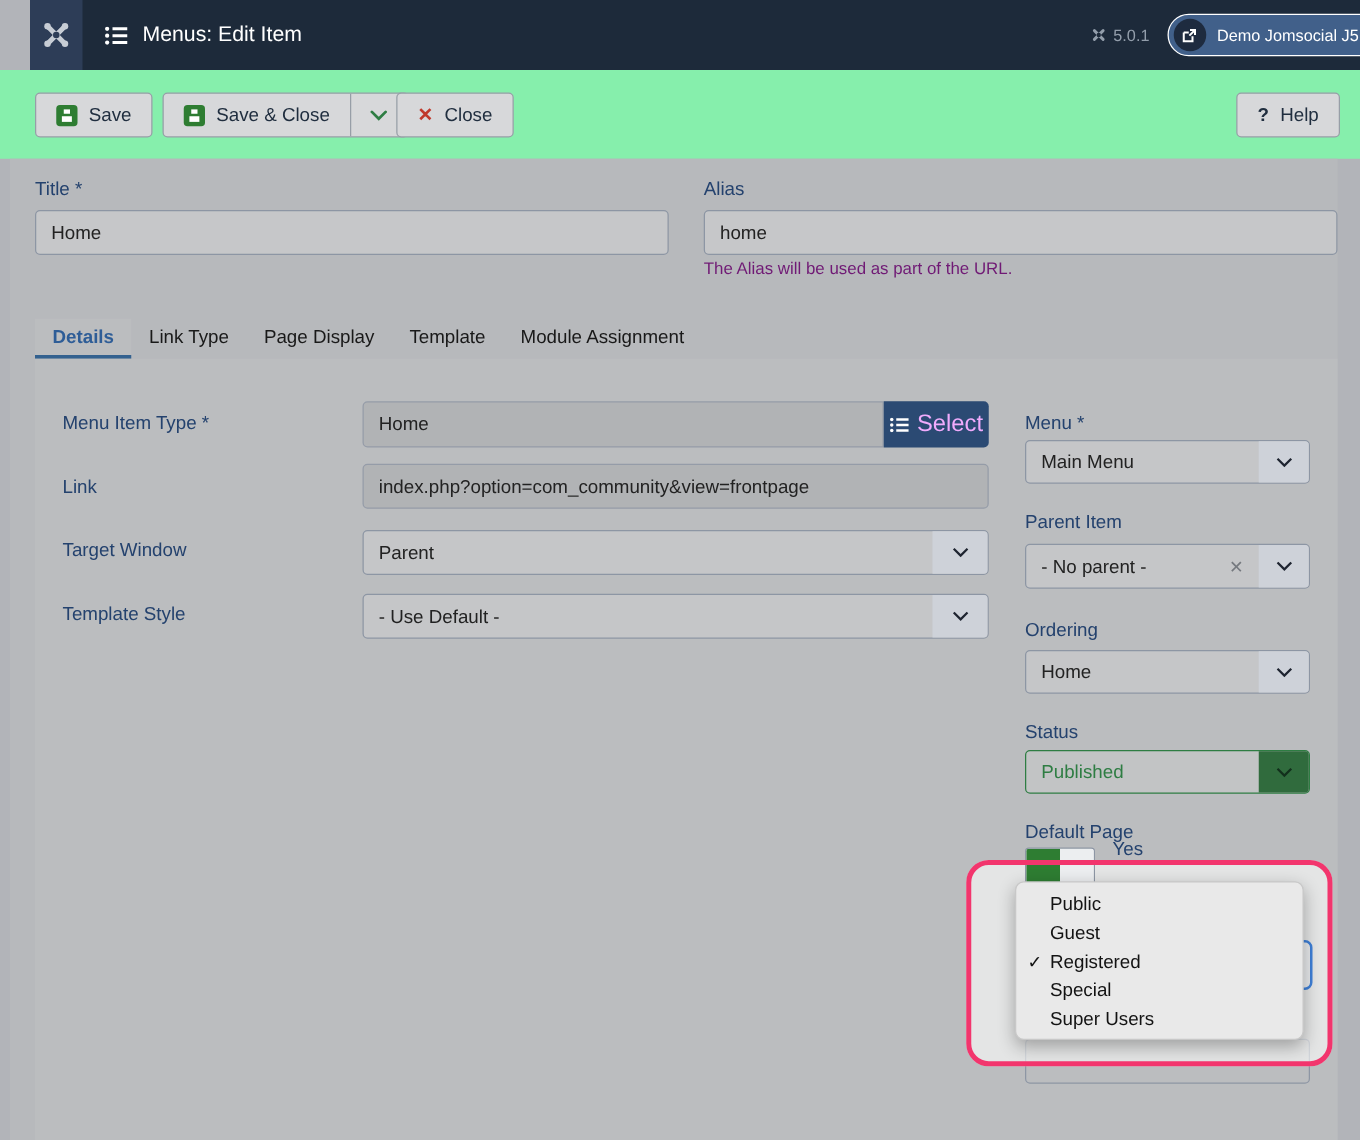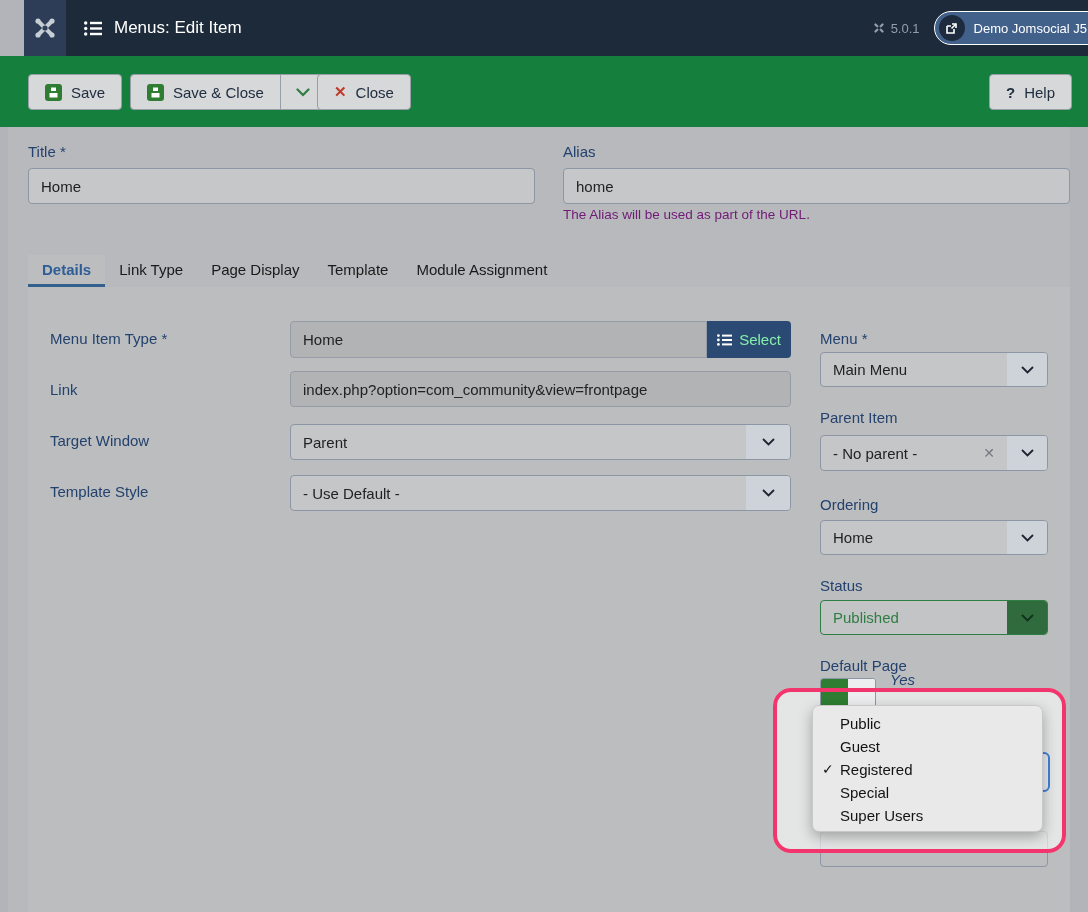--- a/index.html
+++ b/index.html
@@ -15,21 +15,21 @@
   .header { position:absolute; left:0; top:0; width:1088px; height:56px; background:#1d2a3a; display:flex; align-items:center;margin-left:24px; }
   .logo-box { width:42px; height:56px; background:#2d3d57; display:flex; align-items:center; justify-content:center; }
   .hdr-list-icon { margin-left:18px; display:flex; }
   .hdr-title { color:#ffffff; font-size:17px; margin-left:12px; }
   .header-right { position:absolute; right:8px; top:0; height:56px; display:flex; align-items:center; gap:14px; }
   .version { color:#939eab; font-size:13px; display:flex; align-items:center; gap:5px; }
   .pill { height:34px; background:#41608a; border:1px solid #ffffff; border-radius:17px; display:flex; align-items:center; gap:9px; padding:0 16px 0 4px; color:#fff; font-size:13px; }
   .pill-circle { width:26px; height:26px; border-radius:50%; background:#1e2b3f; display:flex; align-items:center; justify-content:center; }
 
   
-  .toolbar { position:absolute; left:0; top:56px; width:1088px; height:71px; background:#15803d; }
+  .toolbar { position:absolute; left:0; top:56px; width:1088px; height:71px; background:#86efac; }
   .tbtn { position:absolute; top:18px; height:36px; display:flex; align-items:center; gap:9px; background:#d7d8da; border:1px solid #979ea7; border-radius:4px; font-size:15px; color:#202e3f; padding:0 16px; cursor:default; }
   .btn-group { position:absolute; top:18px; left:130px; height:36px; display:flex; background:#d7d8da; border:1px solid #979ea7; border-radius:4px; font-size:15px; color:#202e3f; }
   .btn-group .seg1 { display:flex; align-items:center; gap:9px; padding:0 16px; }
   .btn-group .seg2 { width:46px; display:flex; align-items:center; justify-content:center; border-left:1px solid #979ea7; }
   .icon-floppy { width:17px; height:17px; background:#2e7d32; border-radius:3px; display:inline-flex; align-items:center; justify-content:center; }
   .close-x { color:#c0392b; font-size:15px; font-weight:bold; }
   .help-q { color:#202e3f; font-size:15px; font-weight:bold; }
 
   
   .content-bg { position:absolute; left:8px; top:127px; width:1062px; height:785px; background:#b7b9bc; }
@@ -47,27 +47,27 @@
   .tab.active { color:#2e5d97; font-weight:bold; background:#bbbdbf; border-bottom:3px solid #33618f; }
 
   
   .sel { position:absolute; background:#c5c6c8; border:1px solid #8d96a4; border-radius:4px; display:flex; align-items:center; font-size:15px; color:#222; padding-left:12px; }
   .sel .chev { position:absolute; right:0; top:0; bottom:0; width:44px; background:#ced2d9; border-radius:0 3px 3px 0; display:flex; align-items:center; justify-content:center; }
   .sel.narrow .chev { width:40px; }
   .sel.status { background:#c2c4c5; border-color:#2e7d43; color:#2e7d43; }
   .sel.status .chev { background:#306b3d; }
   .clear-x { position:absolute; right:52px; color:#75797f; font-size:14px; }
 
-  .select-btn { position:absolute; left:707px; top:321px; width:84px; height:37px; background:#2b4a73; color:#86efac; border-radius:0 4px 4px 0; display:flex; align-items:center; justify-content:center; gap:7px; font-size:15px; }
+  .select-btn { position:absolute; left:707px; top:321px; width:84px; height:37px; background:#2b4a73; color:#f0abfc; border-radius:0 4px 4px 0; display:flex; align-items:center; justify-content:center; gap:7px; font-size:19px; }
 
   
   .toggle { position:absolute; left:820px; top:678px; width:56px; height:34px; border:1px solid #8d96a4; border-radius:3px; display:flex; overflow:hidden; z-index:6; background:#eceef0; }
   .toggle .on { width:50%; background:#2e7d32; }
   .toggle .off { width:50%; background:#eceef0; }
-  .yes-label { position:absolute; left:890px; top:671px; color:#24426e; font-size:15px; z-index:6;font-style:italic; }
+  .yes-label { position:absolute; left:890px; top:671px; color:#24426e; font-size:15px; z-index:6; }
 
   
   .hl-fill { position:absolute; left:773px; top:688px; width:293px; height:165px; border-radius:18px; background:rgba(255,255,255,0.6); z-index:5; }
   .hl-border { position:absolute; left:773px; top:688px; width:293px; height:165px; border-radius:18px; border:4px solid #f2356d; z-index:9; pointer-events:none; }
   .focus-sel { position:absolute; left:820px; top:752px; width:230px; height:40px; border:2px solid #3f80d8; border-radius:6px; background:rgba(240,244,248,0.35); z-index:6; }
   .dropdown { position:absolute; left:812px; top:705px; width:231px; height:127px; background:#e9e9e9; border:1px solid #c8c8c8; border-radius:7px; box-shadow:0 5px 14px rgba(0,0,0,0.3); z-index:8; padding:6px 0; }
   .dd-item { height:23px; line-height:23px; padding-left:27px; font-size:15px; color:#131313; position:relative; }
   .dd-check { position:absolute; left:9px; top:0; font-size:14px; color:#131313; }
   .lang-box { position:absolute; left:820px; top:831px; width:228px; height:36px; border:1px solid #8d96a4; border-radius:4px; z-index:1; }
 

